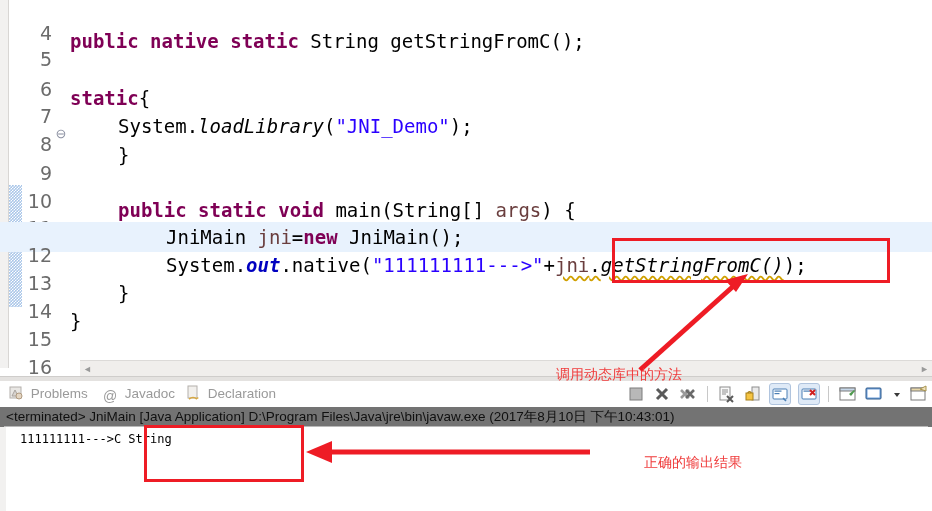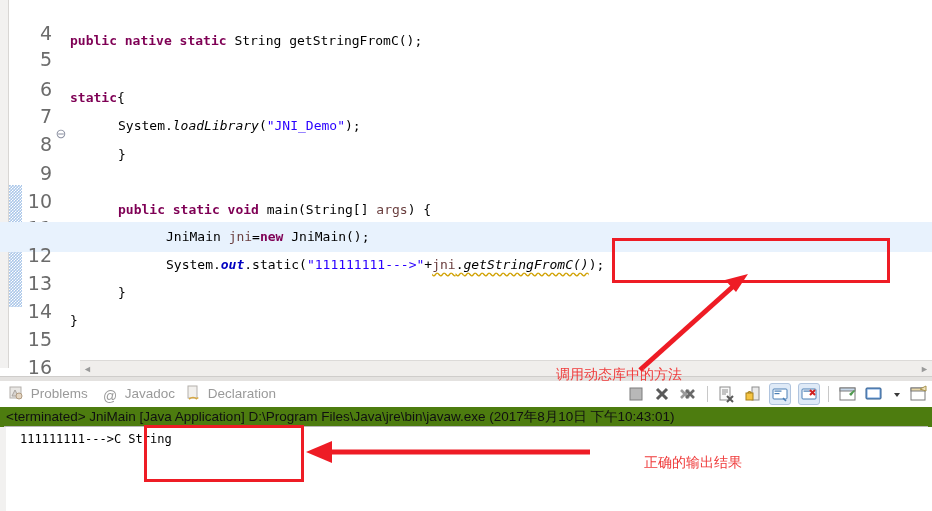--- a/index.html
+++ b/index.html
@@ -85,21 +85,21 @@
     color: #8a8fa0;
     font-size: 13px;
     line-height: 30px;
   }
   .codetext {
     position: absolute;
     left: 70px;
     top: 0;
     line-height: 30px;
     font-family: "DejaVu Sans Mono", monospace;
-    font-size: 13px;
+    font-size: 19px;
     color: #000000;
     letter-spacing: 0px;
   }
   .kw   { color: #7f0055; font-weight: bold; }
   .str  { color: #2a00ff; }
   .stat { font-style: italic; }
   .fieldstat { color: #0000c0; font-weight: bold; font-style: italic; }
   .localvar { color: #6a3e3e; }
   .param { color: #6a3e3e; }
   .err-underline {
@@ -136,21 +136,21 @@
     background: #e4e2e0;
     border-top: 1px solid #cfcdcb;
     border-bottom: 1px solid #9fb3cc;
   }
 
   
   #console-panel {
     position: absolute;
     left: 0; top: 381px;
     width: 932px; height: 130px;
-    background: #4d7c0f;
+    background: #737373;
   }
   .tabbar {
     position: absolute;
     left: 0; top: 0;
     width: 932px; height: 26px;
     background: #ffffff;
   }
   .tab {
     position: absolute;
     top: 2px;
@@ -316,21 +316,21 @@
     </div>
 
     <div class="line hl" style="top:222px;">
       <span class="lineno">12</span>
       <span class="codetext" style="left:166px;"><span>JniMain </span><span class="localvar">jni</span><span>=</span><span class="kw">new</span><span> JniMain();</span></span>
     </div>
 
     <div class="line" style="top:250px;">
       <span class="lineno">13</span>
       
-      <span class="codetext" style="left:166px;"><span>System.</span><span class="fieldstat">out</span><span>.static(</span><span class="str">"111111111---&gt;"</span><span>+</span><span class="localvar err-underline">jni</span><span class="err-underline">.</span><span class="stat err-underline">getStringFromC()</span><span>);</span></span>
+      <span class="codetext" style="left:166px;"><span>System.</span><span class="fieldstat">out</span><span>.native(</span><span class="str">"111111111---&gt;"</span><span>+</span><span class="localvar err-underline">jni</span><span class="err-underline">.</span><span class="stat err-underline">getStringFromC()</span><span>);</span></span>
     </div>
 
     <div class="line" style="top:278px;">
       <span class="lineno">14</span>
       <span class="codetext" style="left:118px;">}</span>
     </div>
 
     <div class="line" style="top:306px;">
       <span class="lineno">15</span>
       <span class="codetext" style="left:70px;">}</span>

